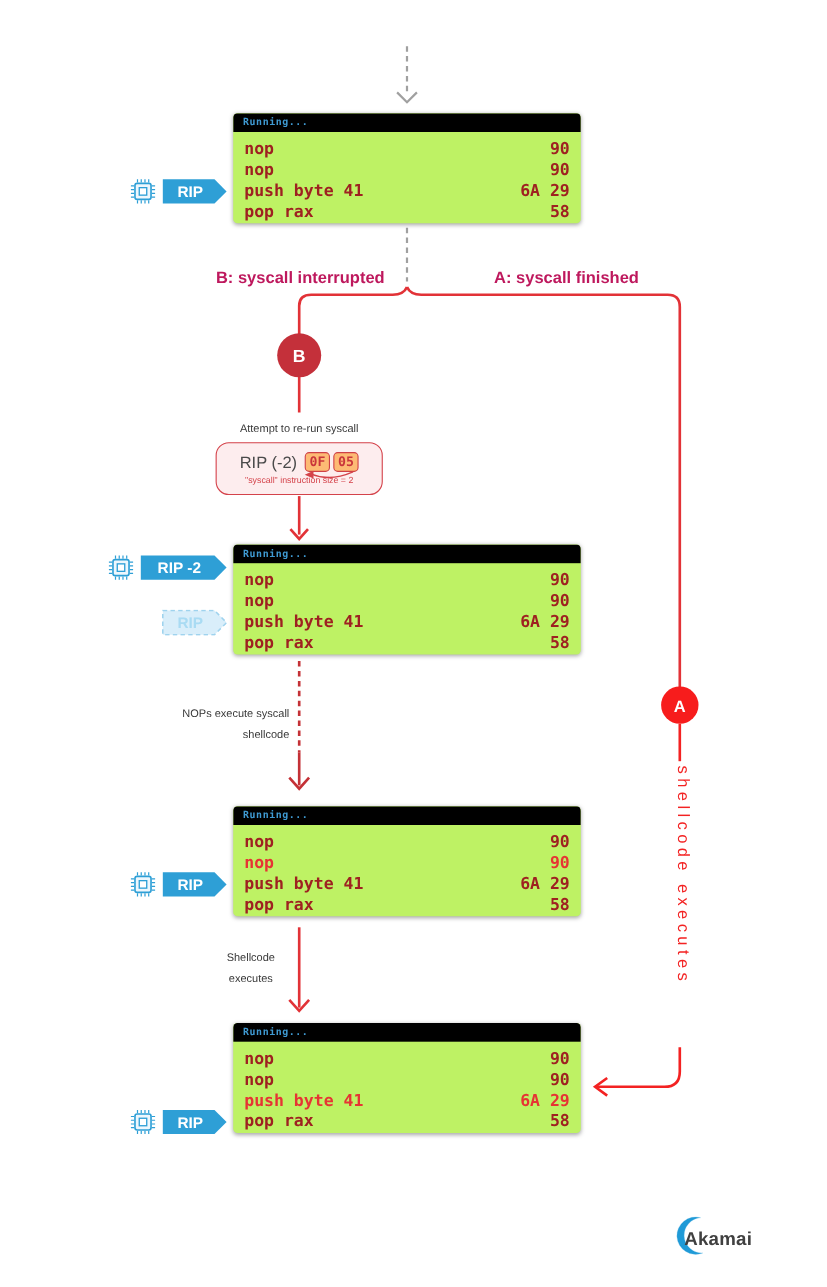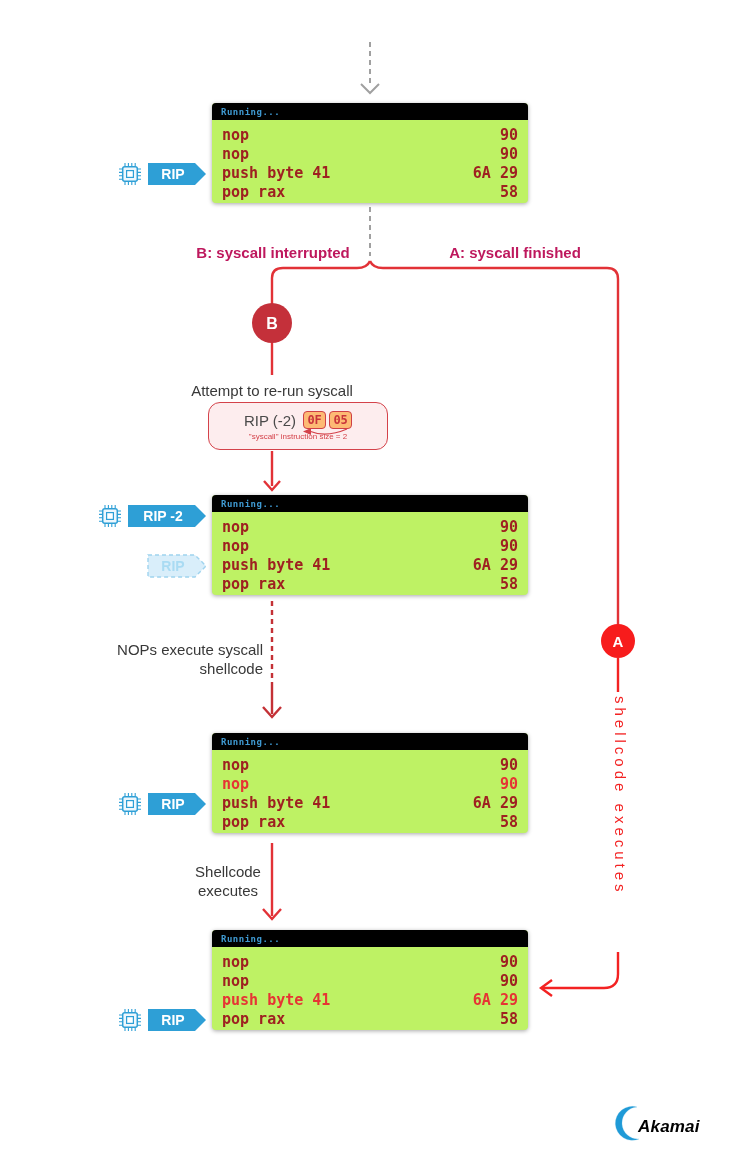--- a/index.html
+++ b/index.html
@@ -17,42 +17,42 @@
             font:bold 15px "DejaVu Sans Mono",monospace;color:#9e2121;}
   .code-row.hl{color:#e63434;}
 
   
   .rip-wrap{position:absolute;display:flex;align-items:center;gap:5px;}
 
   
   .branch-label{position:absolute;font-weight:bold;font-size:15px;color:#be185d;text-align:center;}
 
   
-  .note{position:absolute;font-size:15px;line-height:19px;color:#383838;}
-
-  
-  .rerun-box{position:absolute;left:208px;top:402px;width:180px;height:48px;background:#fdedee;
+  .note{position:absolute;font-size:10px;line-height:19px;color:#383838;}
+
+  
+  .rerun-box{position:absolute;left:196px;top:402px;width:152px;height:48px;background:#fdedee;
              border:1.5px solid #d4424a;border-radius:12px;box-sizing:border-box;
              display:flex;flex-direction:column;align-items:center;justify-content:center;}
   .rerun-row{display:flex;align-items:center;gap:7px;}
   .rerun-rip{font-size:15px;color:#4a4a4a;}
   .byte-box{display:inline-block;min-width:17px;text-align:center;background:#fdba74;border:1.3px solid #cf4046;
             border-radius:4px;font:bold 12px "DejaVu Sans Mono",monospace;color:#c9353b;padding:1px 2px;}
   .byte-pair{display:flex;gap:3px;position:relative;}
   .rerun-caption{font-size:8px;color:#d4424a;margin-top:3px;white-space:nowrap;}
 
   
   .vertical-label{position:absolute;left:609px;top:696px;width:20px;height:255px;
                   writing-mode:vertical-rl;text-orientation:mixed;
                   font-size:15px;letter-spacing:4px;color:#f32222;text-align:left;}
 
   
   .logo{position:absolute;left:612px;top:1101px;width:110px;height:50px;}
-  .logo-text{position:absolute;left:26px;top:16px;font-style:italic;font-weight:bold;
-             font-size:17px;color:#000000;letter-spacing:.2px;}
+  .logo-text{position:absolute;left:10px;top:16px;font-weight:bold;
+             font-size:17px;color:#404040;letter-spacing:.2px;}
 </style>
 </head>
 <body>
 
 <div class="canvas">
 
   <svg class="overlay" viewBox="0 0 752 1170">
 
     <path d="M370,42 V86" stroke="#a0a0a0" stroke-width="2" stroke-dasharray="5 4" fill="none"></path>
     <path d="M361,84 L370,93 L379,84" stroke="#a0a0a0" stroke-width="2" fill="none"></path>

